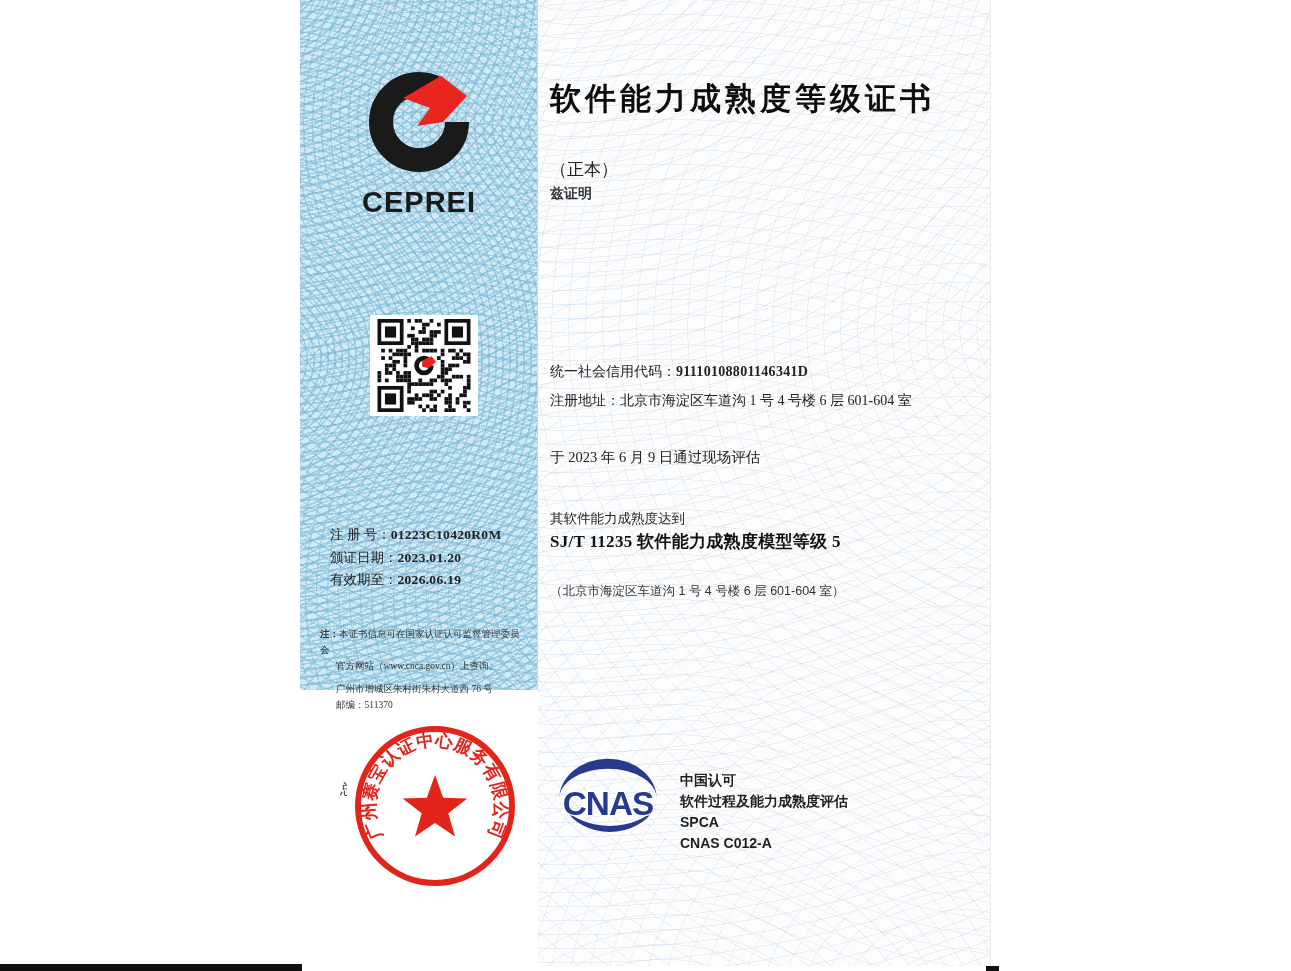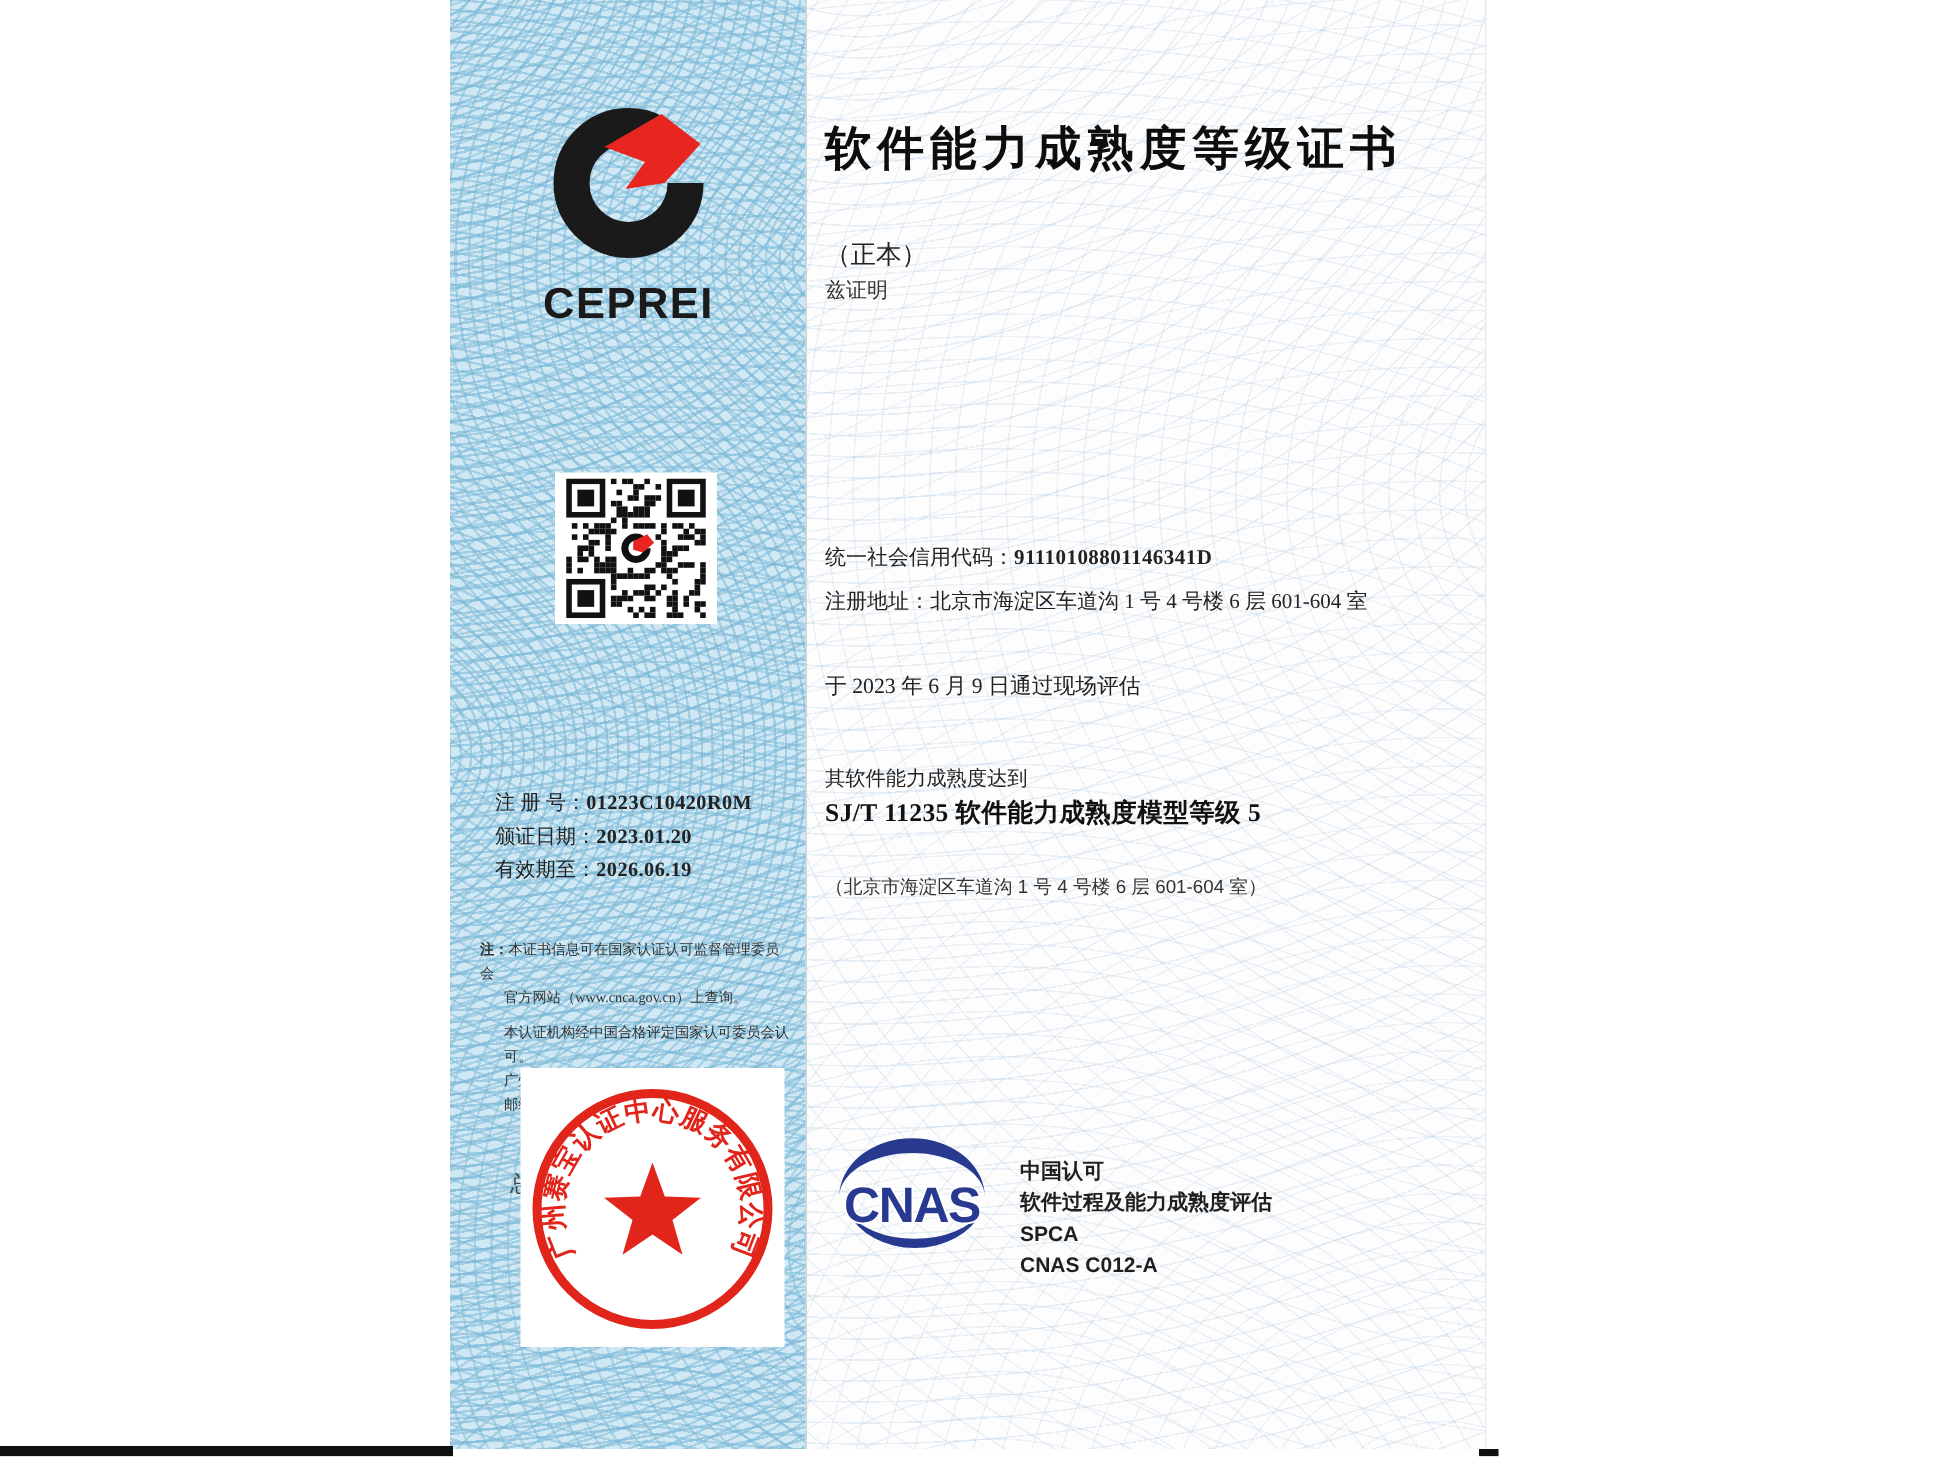--- a/index.html
+++ b/index.html
@@ -1,20 +1,20 @@
 <!DOCTYPE html>
 <html><head>
 <meta charset="utf-8">
 <style>
   html,body{margin:0;padding:0;background:#ffffff;}
   .stage{position:relative;width:1291px;height:971px;background:#ffffff;overflow:hidden;
          font-family:"Liberation Serif","DejaVu Serif",serif;color:#1c1c1c;}
 
   
-  .panel-left{position:absolute;left:300px;top:0;width:237px;height:966px;
+  .panel-left{position:absolute;left:300px;top:0;width:237px;height:690px;
     background-color:#cfe8f3;
     background-image:
       repeating-radial-gradient(circle 420px at -12% -4%,  rgba(120,182,214,.55) 0 1.6px, transparent 1.6px 8px),
       repeating-radial-gradient(circle 420px at 112% 18%,  rgba(120,182,214,.45) 0 1.6px, transparent 1.6px 9px),
       repeating-radial-gradient(circle 430px at -18% 52%,  rgba(120,182,214,.50) 0 1.6px, transparent 1.6px 7px),
       repeating-radial-gradient(circle 430px at 55% 112%,  rgba(120,182,214,.45) 0 1.6px, transparent 1.6px 10px),
       repeating-radial-gradient(circle 500px at 128% 86%,  rgba(120,182,214,.40) 0 1.6px, transparent 1.6px 11px);
     border-right:1px solid #cdd6db;}
 
   
@@ -43,21 +43,21 @@
   .note-indent{padding-left:16px;}
   .note-gap{height:7px;}
   .partial-char{position:absolute;left:40px;top:780px;font-size:15px;color:#444;z-index:1;}
   .seal-box{position:absolute;left:47px;top:712px;width:176px;height:186px;background:#ffffff;z-index:2;
             display:flex;align-items:center;justify-content:center;}
 
   
   .cert-title{position:absolute;left:12px;top:78px;font-size:31px;font-weight:900;color:#0d0d0d;
               letter-spacing:4px;white-space:nowrap;}
   .copy-type{position:absolute;left:12px;top:158px;font-size:17px;color:#222;}
-  .certify-intro{position:absolute;left:12px;top:185px;font-size:14px;color:#333;}
+  .certify-intro{position:absolute;left:12px;top:185px;font-size:14px;color:#333;font-weight:bold;}
   .line-credit{position:absolute;left:12px;top:363px;font-size:14px;color:#222;}
   .line-credit .code{letter-spacing:.3px;font-weight:600;}
   .line-address{position:absolute;left:12px;top:392px;font-size:14px;color:#222;}
   .line-date{position:absolute;left:12px;top:448px;font-size:14.5px;color:#222;}
   .line-maturity-intro{position:absolute;left:12px;top:510px;font-size:13.5px;color:#222;}
   .line-maturity-level{position:absolute;left:12px;top:530px;font-size:17px;font-weight:700;color:#111;
                        letter-spacing:.3px;white-space:nowrap;text-align:right;}
   .line-site{position:absolute;left:12px;top:583px;font-size:12.5px;color:#333;
              font-family:"Liberation Sans","DejaVu Sans",sans-serif;}
   .cnas-row{position:absolute;left:16px;top:750px;display:flex;align-items:center;gap:18px;}
@@ -282,21 +282,20 @@
         <span>有效期至：</span><span class="v">2026.06.19</span>
       </div>
     </div>
 
     <div class="note-block">
       <div>
         <span class="lbl">注：</span><span>本证书信息可在国家认证认可监督管理委员会</span>
       </div>
       <div class="note-indent">官方网站（www.cnca.gov.cn）上查询。</div>
       <div class="note-gap"></div>
-      <div class="note-indent">本认证机构经中国合格评定国家认可委员会认可。</div>
       <div class="note-indent">广州市增城区朱村街朱村大道西 76 号</div>
       <div class="note-indent">邮编：511370</div>
     </div>
 
     <div class="partial-char">总</div>
 
     <div class="seal-box">
       <svg width="176" height="186" viewBox="0 0 176 186">
         <circle cx="88" cy="94" r="77" fill="none" stroke="#e1251b" stroke-width="6"></circle>
         <polygon fill="#e1251b" points="88,63 96.2,85.7 120.3,86.5 101.3,101.3 108,124.5 88,111 68,124.5 74.7,101.3 55.7,86.5 79.8,85.7"></polygon>

